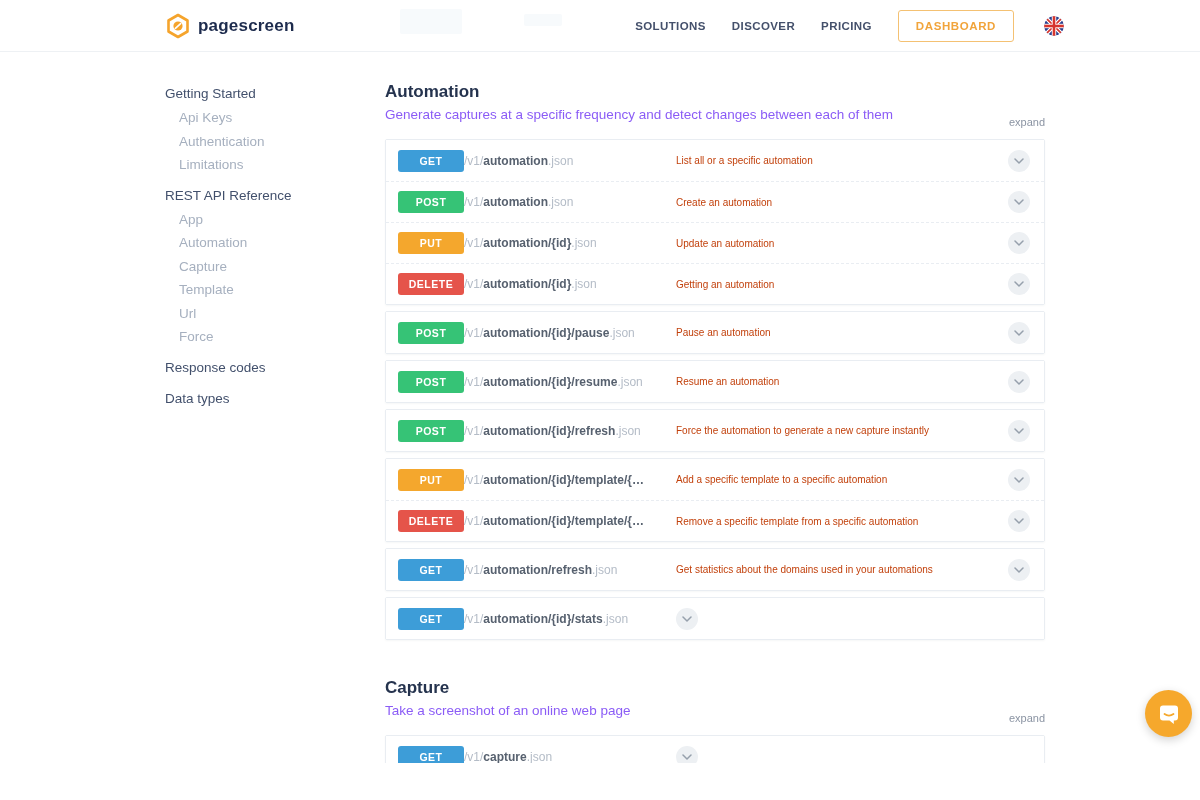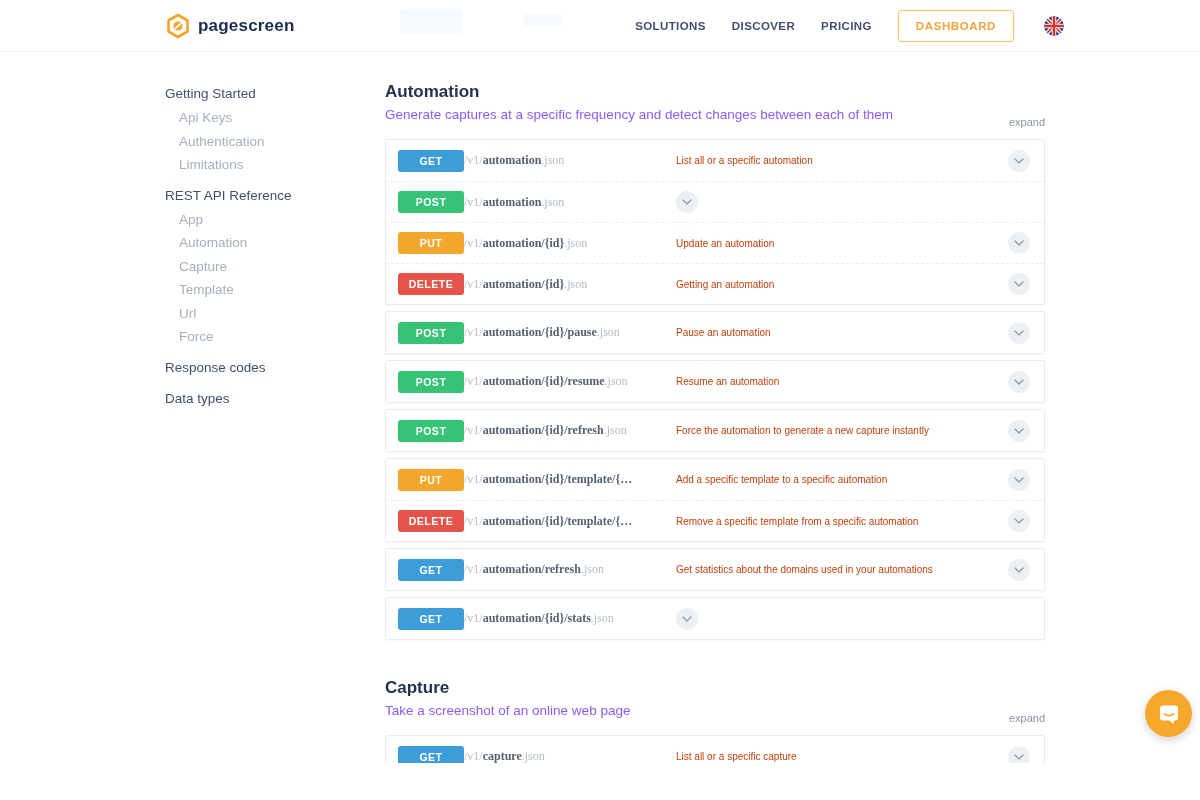--- a/index.html
+++ b/index.html
@@ -41,21 +41,21 @@
   .sec-expand { position:absolute; right:0; bottom:-3px; font-size:11px; color:#8b94a3; cursor:pointer; }
 
   .group { background:#fff; border:1px solid #e9edf2; border-radius:2px;
            box-shadow:0 1px 2px rgba(30,40,60,0.04); margin-bottom:6px; }
   .row { display:flex; align-items:center; height:41px; padding:0 14px 0 12px; background:#fff; }
   .row + .row { border-top:1px dashed #e9edf2; }
   .badge { flex:none; width:66px; height:22px; border-radius:3px; color:#fff;
            font-size:10.5px; font-weight:700; letter-spacing:0.5px;
            display:flex; align-items:center; justify-content:center; cursor:default; }
   .path { flex:none; min-width:212px; padding-right:10px; white-space:nowrap; overflow:hidden;
-          font-family:Liberation Serif, serif; font-size:12px; color:#b4bcc7; }
+          font-family:Liberation Sans, sans-serif; font-size:12px; color:#b4bcc7; }
   .path b { color:#57616f; font-weight:700; }
   .desc { flex:1; font-size:10px; color:#c2410c; white-space:nowrap; overflow:hidden; }
   .chev { flex:none; width:22px; height:22px; border-radius:50%; background:#edf0f3;
           display:flex; align-items:center; justify-content:center; cursor:pointer; border:none; }
 
   
   .bottom-fade { position:absolute; left:0; top:763px; width:1200px; height:37px; background:#fff; z-index:4; }
   .chat-bubble { position:absolute; left:1145px; top:690px; width:47px; height:47px; border-radius:50%;
                  background:#f6a82c; box-shadow:0 3px 10px rgba(0,0,0,0.18); z-index:6;
                  display:flex; align-items:center; justify-content:center; cursor:pointer; border:none; }
@@ -152,20 +152,21 @@
     <button class="chev">
       <svg width="10" height="6" viewBox="0 0 10 6">
         <polyline points="1,1 5,5 9,1" fill="none" stroke="#96a0ac" stroke-width="1.5" stroke-linecap="round" stroke-linejoin="round"></polyline>
       </svg>
     </button>
   </div>
 
   <div class="row">
     <span class="badge" style="background: rgb(54, 195, 118);">POST</span>
     <span class="path">/v1/<b>automation</b>.json</span>
+    <span class="desc">Create an automation</span>
     <button class="chev">
       <svg width="10" height="6" viewBox="0 0 10 6">
         <polyline points="1,1 5,5 9,1" fill="none" stroke="#96a0ac" stroke-width="1.5" stroke-linecap="round" stroke-linejoin="round"></polyline>
       </svg>
     </button>
   </div>
 
   <div class="row">
     <span class="badge" style="background: rgb(244, 167, 45);">PUT</span>
     <span class="path">/v1/<b>automation/{id}</b>.json</span>
@@ -277,21 +278,20 @@
     <div class="sec-head">
       <h2 class="sec-title">Capture</h2>
       <div class="sec-sub">Take a screenshot of an online web page</div>
       <span class="sec-expand">expand</span>
     </div>
     <div>
           <div class="group">
   <div class="row">
     <span class="badge" style="background: rgb(61, 157, 216);">GET</span>
     <span class="path">/v1/<b>capture</b>.json</span>
-    <span class="desc">List all or a specific capture</span>
     <button class="chev">
       <svg width="10" height="6" viewBox="0 0 10 6">
         <polyline points="1,1 5,5 9,1" fill="none" stroke="#96a0ac" stroke-width="1.5" stroke-linecap="round" stroke-linejoin="round"></polyline>
       </svg>
     </button>
   </div>
 </div>
         </div>
   </section>
 </main>

